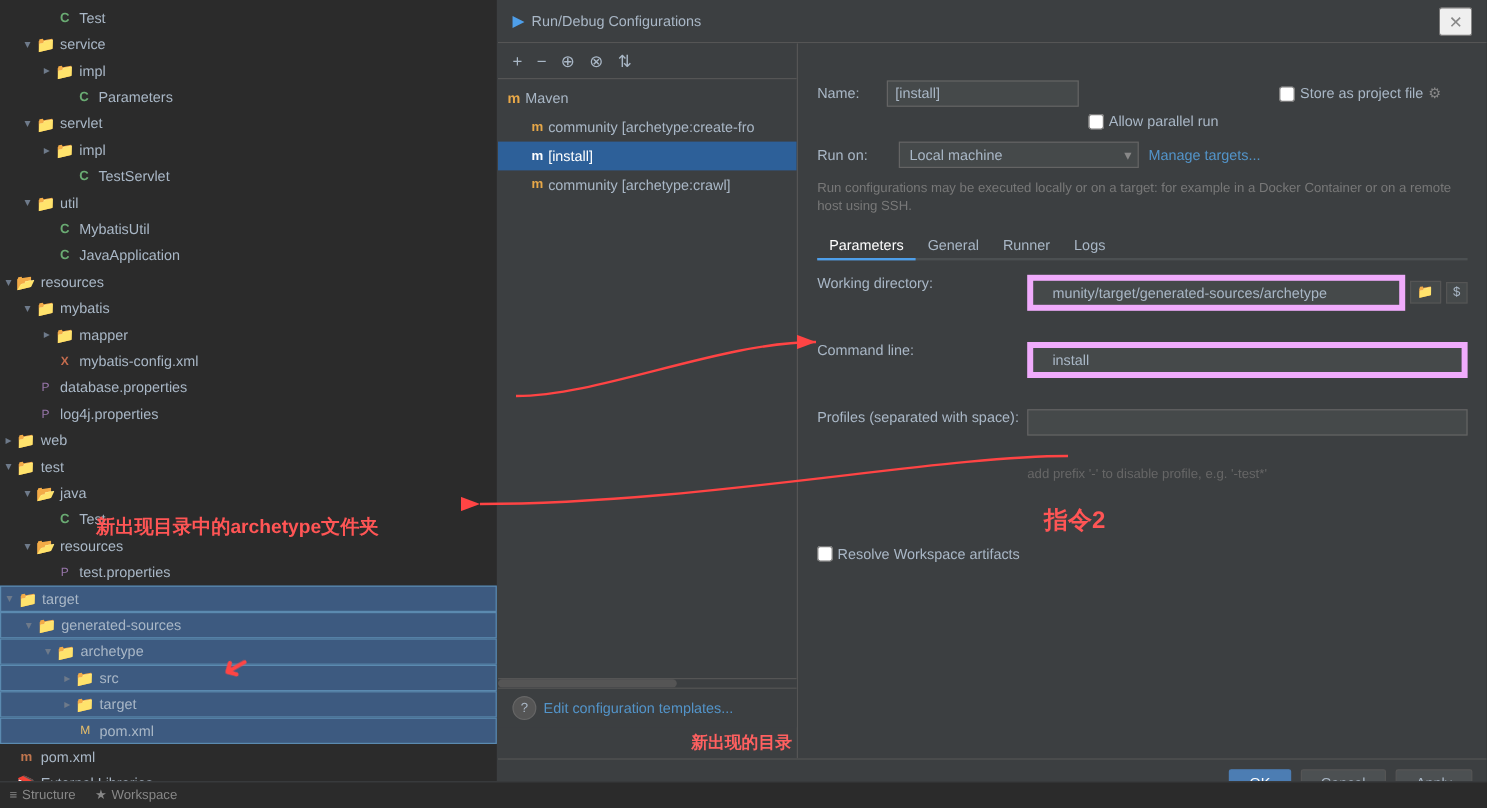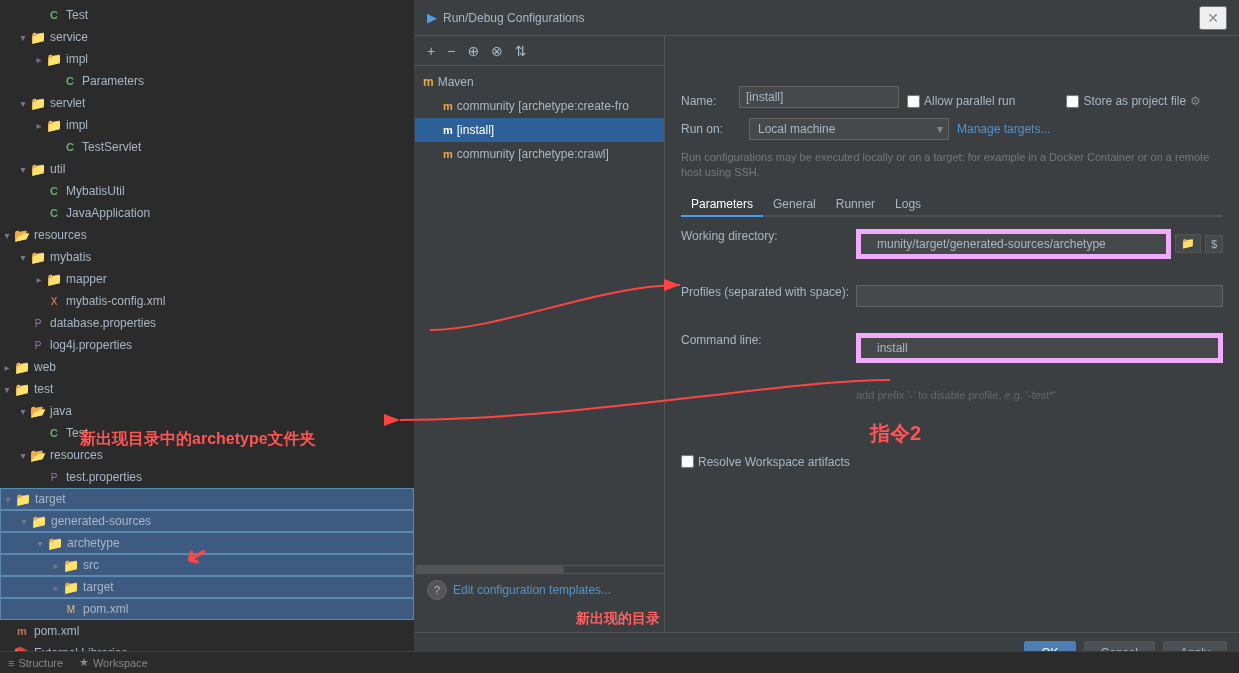--- a/index.html
+++ b/index.html
@@ -188,21 +188,21 @@
     
     .config-detail {
       flex: 1;
       background: #3c3f41;
       padding: 12px 16px;
       overflow-y: auto;
     }
 
     .config-row {
       display: flex;
-      align-items: flex-end;
+      align-items: center;
       margin-bottom: 10px;
       gap: 8px;
     }
 
     .config-label {
       width: 50px;
       color: #a9b7c6;
       font-size: 12px;
       flex-shrink: 0;
     }
@@ -865,30 +865,30 @@
         <div class="form-row">
           <span class="form-label">Working directory:</span>
           <div class="form-input-wrap">
             <input class="form-input red-border" type="text" value="munity/target/generated-sources/archetype" style="">
             <button class="input-btn">📁</button>
             <button class="input-btn">$</button>
           </div>
         </div>
 
         <div class="form-row">
+          <span class="form-label">Command line:</span>
+          <div class="form-input-wrap">
+            <input class="form-input red-border" type="text" value="install" style="">
+          </div>
+        </div>
+
+        <div class="form-row">
           <span class="form-label">Profiles (separated with space):</span>
           <div class="form-input-wrap">
             <input class="form-input" type="text" style="border-color: rgb(100, 100, 100);">
-          </div>
-        </div>
-
-        <div class="form-row">
-          <span class="form-label">Command line:</span>
-          <div class="form-input-wrap">
-            <input class="form-input red-border" type="text" value="install" style="">
           </div>
         </div>
 
         <div class="profiles-hint">add prefix '-' to disable profile, e.g. '-test*'</div>
 
         <div class="resolve-row">
           <label class="config-checkbox-label">
             <input type="checkbox" style="">
             <span>Resolve Workspace artifacts</span>
           </label>

